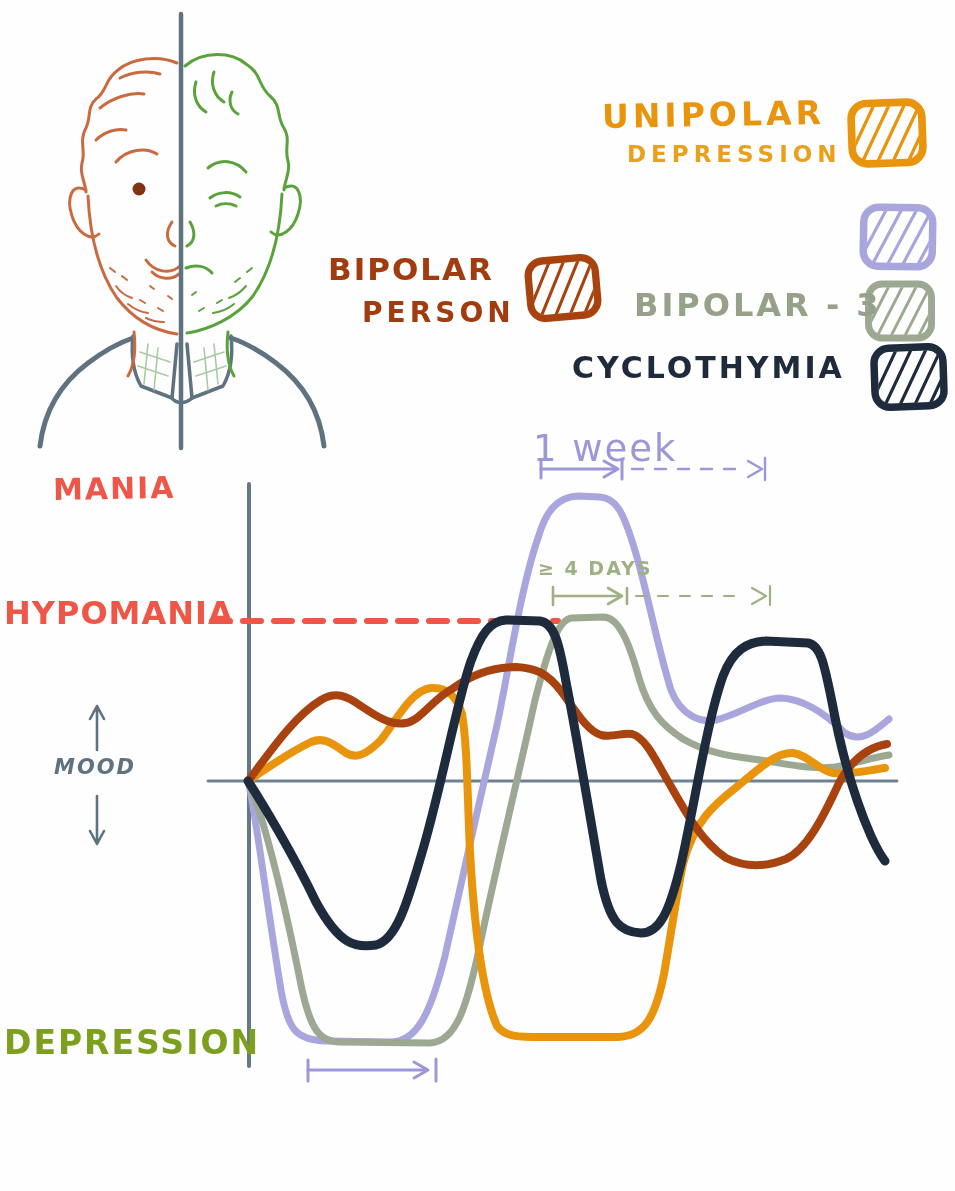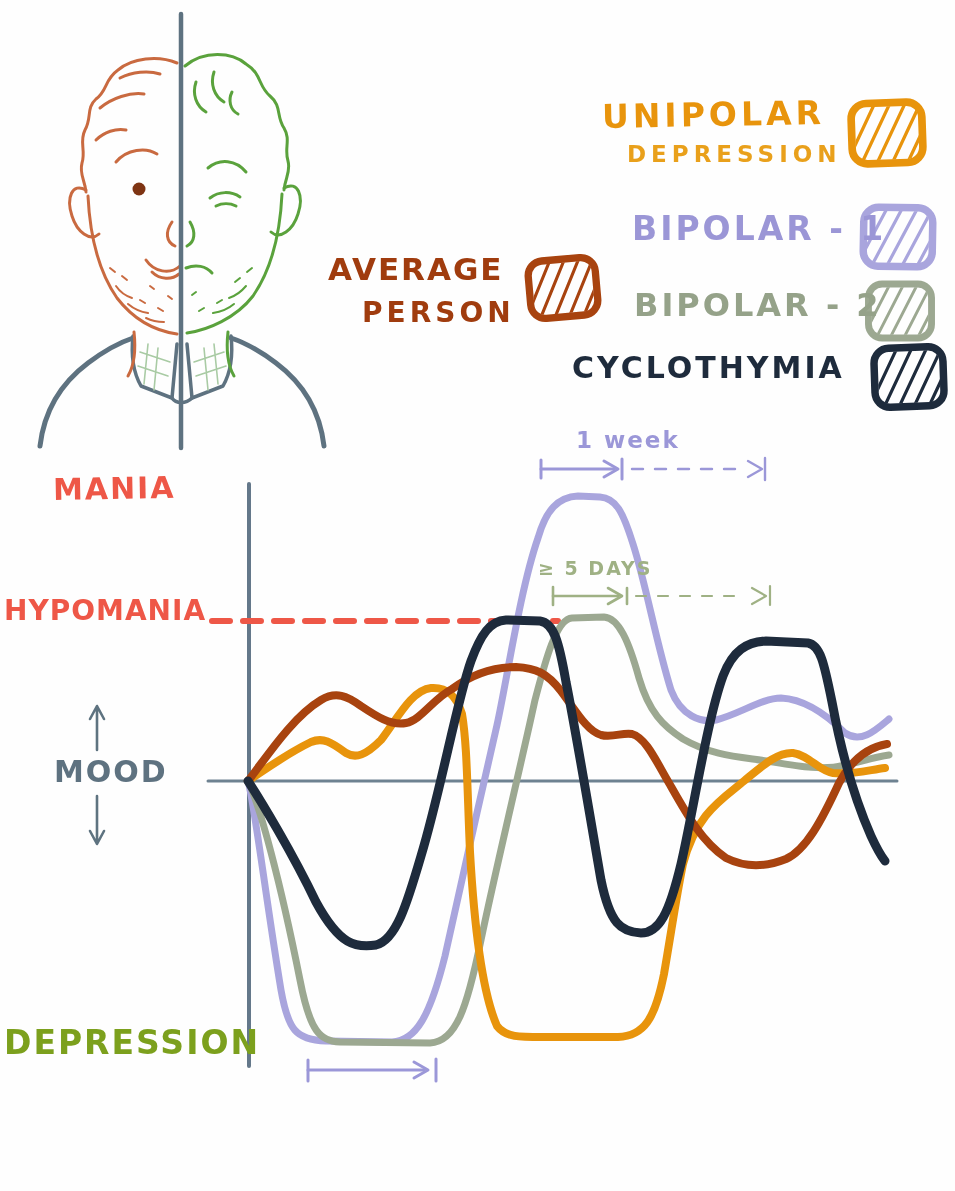--- a/index.html
+++ b/index.html
@@ -9,24 +9,24 @@
   }
   .abs{position:absolute;white-space:nowrap;}
   .hand{font-weight:bold;line-height:1;}
   .lbl-unipolar{font-size:33px;letter-spacing:4px;transform:rotate(-1deg);}
   .lbl-unipolar-sub{font-size:23px;letter-spacing:5px;font-weight:bold;}
   .lbl-bipolar{font-size:33px;letter-spacing:3px;}
   .lbl-cyclo{font-size:30px;letter-spacing:3px;text-align:right;}
   .lbl-average{font-size:31px;letter-spacing:2px;}
   .lbl-person{font-size:28px;letter-spacing:4px;font-weight:bold;}
   .lbl-mania{font-size:30px;letter-spacing:2px;transform:rotate(-1deg);}
-  .lbl-hypomania{font-size:28px;letter-spacing:1px;}
-  .lbl-mood{font-size:30px;letter-spacing:2px;}
+  .lbl-hypomania{font-size:32px;letter-spacing:1px;}
+  .lbl-mood{font-size:21px;letter-spacing:2px;font-style:italic;}
   .lbl-depression{font-size:33px;letter-spacing:2px;}
-  .lbl-oneweek{font-size:23px;letter-spacing:2px;font-weight:700;margin-left:43px;}
+  .lbl-oneweek{font-size:37px;letter-spacing:2px;font-weight:400;}
   .lbl-fourdays{font-size:19px;letter-spacing:2px;font-weight:600;}
   .lbl-twoweeks{font-size:27px;letter-spacing:2px;font-weight:600;}
   svg{position:absolute;left:0;top:0;}
   .swatch{position:absolute;}
 </style>
 </head>
 <body>
 
 <div class="canvas">
 
@@ -196,27 +196,26 @@
         <clipPath id="clip-av">
           <rect x="9" y="9" width="62" height="52" rx="11"></rect>
         </clipPath>
       </defs>
     <path clip-path="url(#clip-av)" fill="none" stroke-width="3.2" d="M -8 78 L 36 -8 M 4 84 L 48 -2 M 16 90 L 60 4 M 28 96 L 72 10 M 40 102 L 84 16 M 52 108 L 96 22 M 64 114 L 108 28" stroke="#A8430F"></path>
     <rect x="5.5" y="5.5" width="69" height="59" rx="15" fill="none" stroke-width="7.5" stroke="#A8430F"></rect>
   </svg>
 
   <div class="abs hand lbl-unipolar" style="left: 602px; top: 98px; color: rgb(232, 148, 12);">UNIPOLAR</div>
   <div class="abs lbl-unipolar-sub" style="left: 627px; top: 141px; color: rgb(233, 160, 27);">DEPRESSION</div>
-  <div class="abs hand lbl-bipolar" style="left: 632px; top: 212px; color: rgb(155, 150, 214);">BIPOLAR - 1</div>
-  <div class="abs hand lbl-average" style="left: 328px; top: 254px; color: rgb(160, 60, 14);">AVERAGE</div>
+  <div class="abs hand lbl-average" style="left: 328px; top: 254px; color: rgb(160, 60, 14);">BIPOLAR</div>
   <div class="abs lbl-person" style="left: 362px; top: 296px; color: rgb(160, 60, 14);">PERSON</div>
-  <div class="abs hand lbl-bipolar" style="left: 634px; top: 289px; font-size: 32px; color: rgb(149, 162, 137);">BIPOLAR - 2</div>
+  <div class="abs hand lbl-bipolar" style="left: 634px; top: 289px; font-size: 32px; color: rgb(149, 162, 137);">BIPOLAR - 3</div>
   <div class="abs hand lbl-cyclo" style="left: 572px; top: 353px; color: rgb(30, 43, 60);">CYCLOTHYMIA</div>
 
   <div class="abs hand lbl-mania" style="left: 53px; top: 474px; color: rgb(238, 87, 71);">MANIA</div>
   <div class="abs hand lbl-hypomania" style="left: 4px; top: 597px; color: rgb(238, 87, 71);">HYPOMANIA</div>
   <div class="abs hand lbl-mood" style="left: 54px; top: 757px; color: rgb(94, 114, 128);">MOOD</div>
   <div class="abs hand lbl-depression" style="left: 4px; top: 1026px; color: rgb(124, 160, 29);">DEPRESSION</div>
 
   <div class="abs lbl-oneweek" style="left: 533px; top: 427px; color: rgb(155, 151, 216);">1 week</div>
-  <div class="abs lbl-fourdays" style="left: 538px; top: 557px; color: rgb(159, 177, 132);">≥ 5 DAYS</div>
+  <div class="abs lbl-fourdays" style="left: 538px; top: 557px; color: rgb(159, 177, 132);">≥ 4 DAYS</div>
 
 </div>
 
 </body></html>

